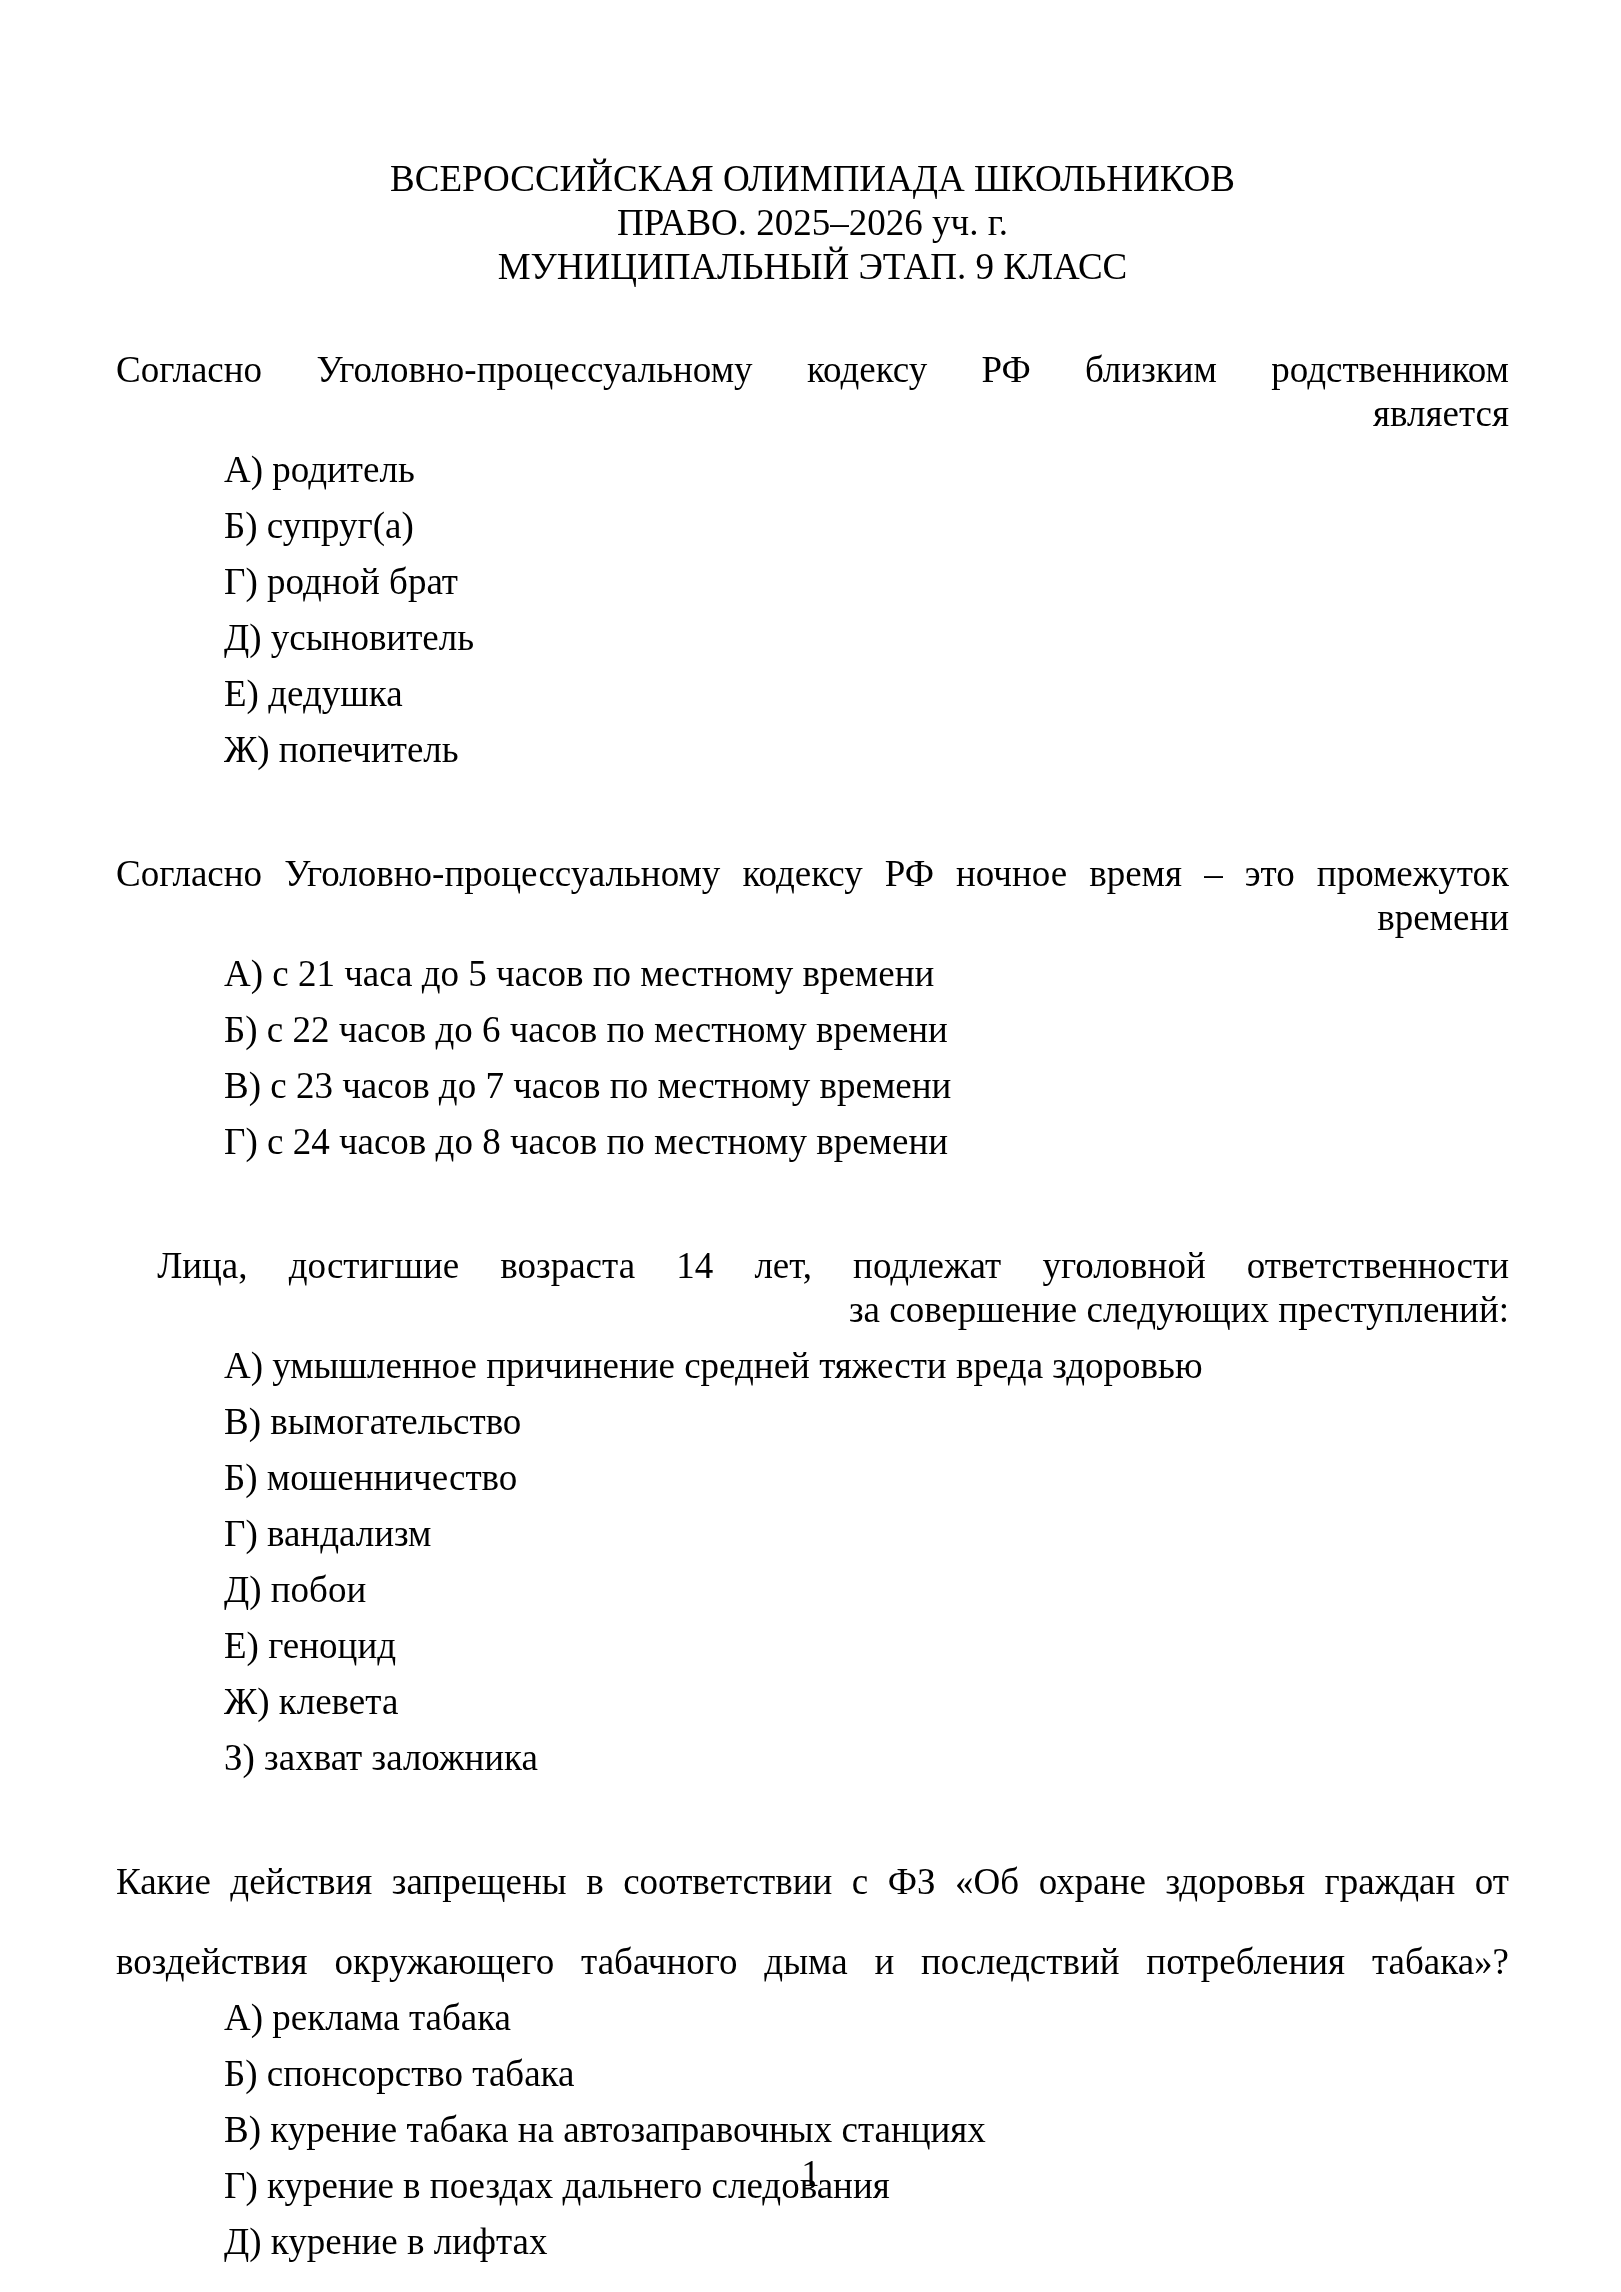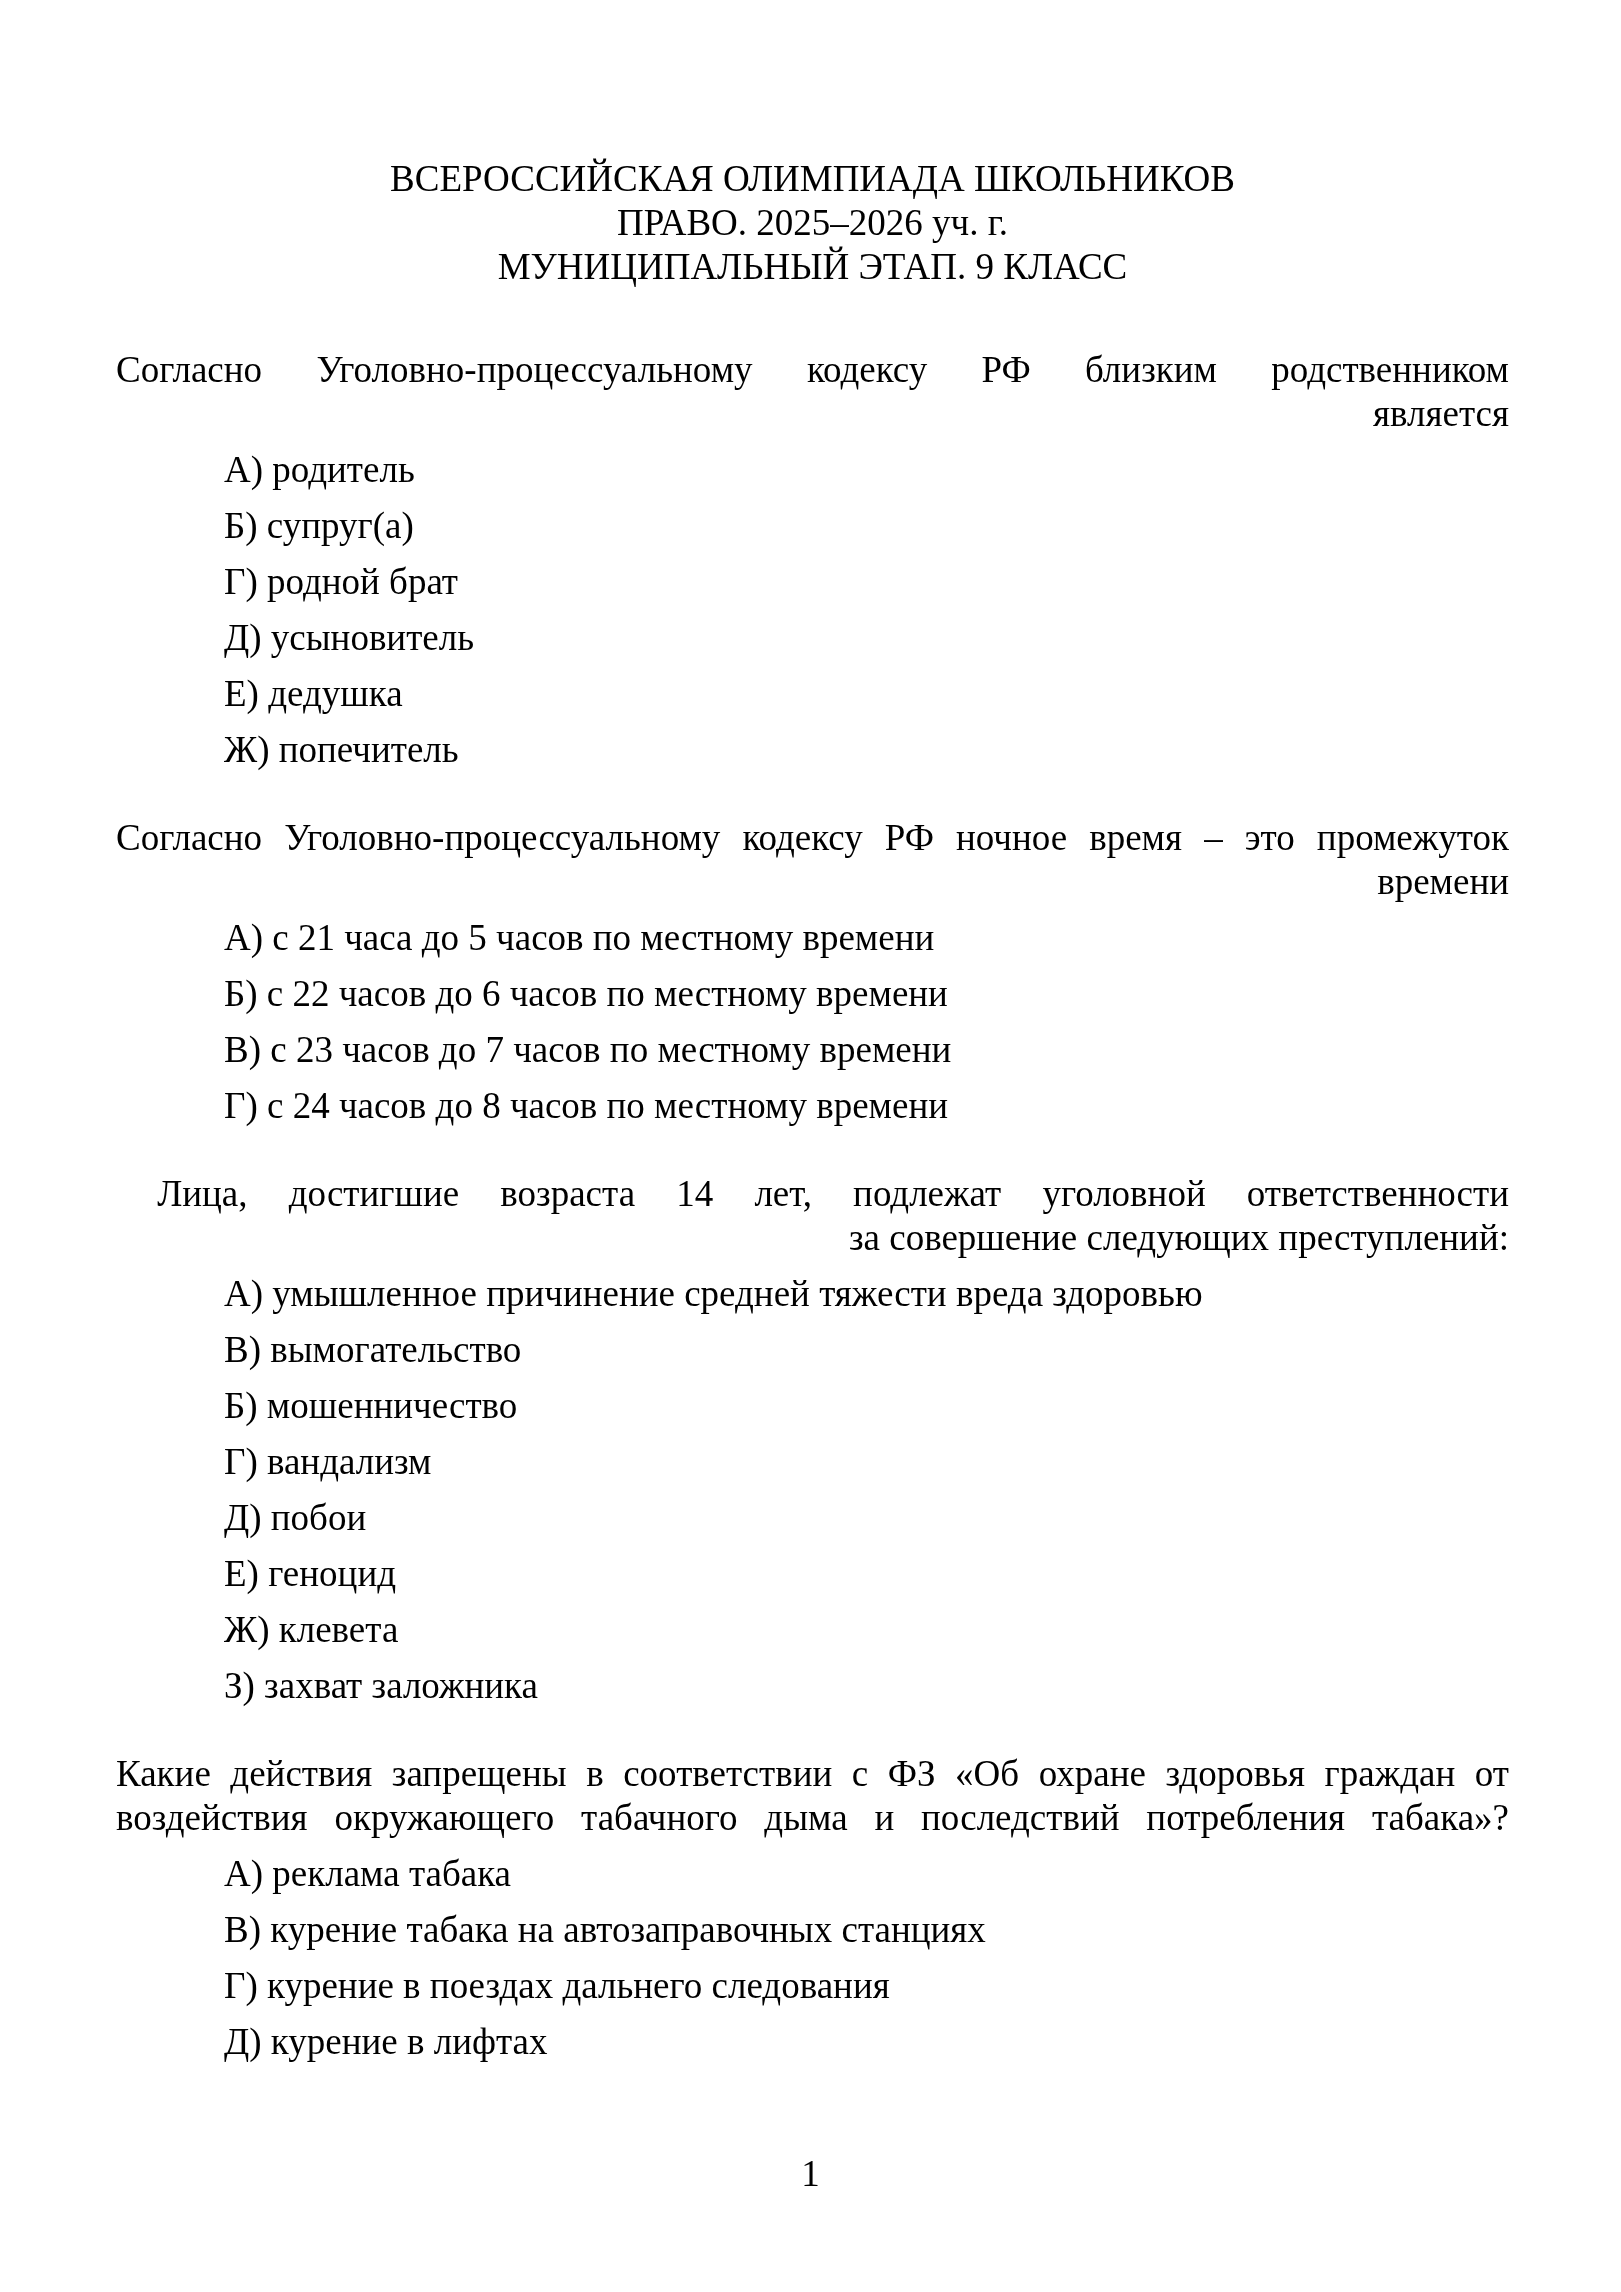--- a/index.html
+++ b/index.html
@@ -29,20 +29,21 @@
   .section-heading {
     font-weight: bold;
     text-align: left;
   }
   .question { margin: 0; }
   .qgap { height: 44px; }
   .stem-line { text-align: right; }
   .stem-line.just {
     text-align: justify;
     text-align-last: justify;
+    margin-top: 36px;
   }
   .options { padding-left: 108px; }
   .option { text-align: left; margin-top: 12px; }
   .page-number {
     position: absolute;
     top: 2152px;
     left: 0;
     right: 0;
     text-align: center;
   }
@@ -111,20 +112,21 @@
 
     <div class="qgap"></div>
 
     <section class="question">
       <div class="stem">
         <div class="stem-line just">Какие действия запрещены в соответствии с ФЗ «Об охране здоровья граждан от</div>
         <div class="stem-line just">воздействия окружающего табачного дыма и последствий потребления табака»?</div>
       </div>
       <div class="options">
         <div class="option">А) реклама табака</div>
+        <div class="option">Б) спонсорство табака</div>
         <div class="option">В) курение табака на автозаправочных станциях</div>
         <div class="option">Г) курение в поездах дальнего следования</div>
         <div class="option">Д) курение в лифтах</div>
       </div>
     </section>
 
   </div>
 
   <div class="page-number">1</div>
 </div>

